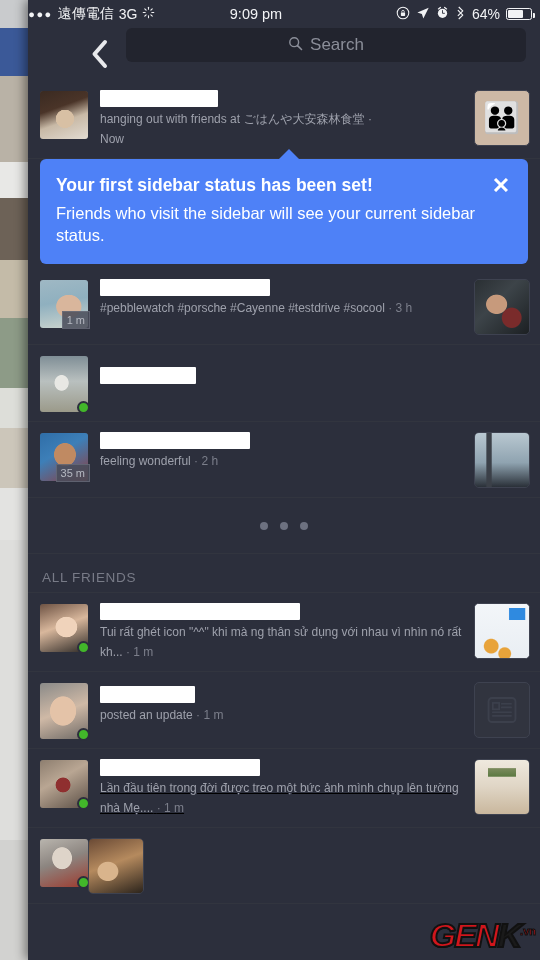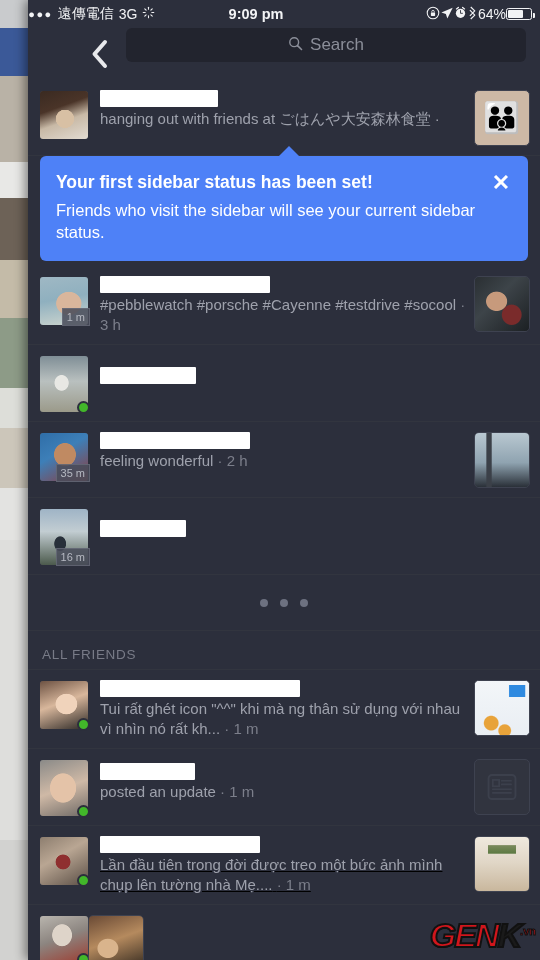--- a/index.html
+++ b/index.html
@@ -38,22 +38,22 @@
   }
 
   
   #statusbar{
     position:absolute; left:-28px; top:0; width:540px; height:28px;
     background:#2c2f3c; color:#f2f3f5;
     display:flex; align-items:center; font-size:14px;
   }
   #sb-left{ position:absolute; left:12px; display:flex; align-items:center; gap:5px; white-space:nowrap;}
   .dots{ letter-spacing:1.5px; font-size:11px; line-height:1; }
-  #sb-center{ position:absolute; left:0; width:512px; text-align:center; font-weight:bold; font-size:14.5px;}
-  #sb-right{ position:absolute; right:8px; display:flex; align-items:center; }
+  #sb-center{ position:absolute; left:0; width:512px; text-align:center; font-weight:normal; font-size:14.5px;}
+  #sb-right{ position:absolute; right:8px; display:flex; align-items:center; gap:6px; }
   .sbicon{ display:inline-block; }
   .batt{ width:26px; height:12px; border:1.4px solid #f2f3f5; border-radius:2.5px; position:relative; }
   .batt i{ position:absolute; left:1px; top:1px; bottom:1px; width:62%; background:#f2f3f5; display:block; border-radius:1px;}
   .batt:after{ content:""; position:absolute; right:-4px; top:3.5px; width:2px; height:5px; background:#f2f3f5; border-radius:0 1px 1px 0;}
 
   
   #navbar{
     position:absolute; left:0; top:28px; width:520px; height:52px;
     background:#2c2f3c;
     display:flex; align-items:flex-start;margin-left:44px;
@@ -89,21 +89,21 @@
   .badge-online{
     position:absolute; right:-2px; bottom:-2px;
     width:13px; height:13px; border-radius:50%;
     background:#42b72a; border:2px solid #2c2f3c;
   }
 
   .rtext{ flex:1; padding-left:12px; padding-right:8px; min-width:0; }
   .name-redact{
     height:17px; background:#ffffff; border-radius:1px; margin:1px 0 2px 0;
   }
-  .sub{ color:#9ea1ac; font-size:15px; line-height:20px; word-wrap:break-word; }
+  .sub{ color:#9ea1ac; font-size:12px; line-height:20px; word-wrap:break-word; }
   .sub .ts{ color:#7c7f8b; }
 
   .thumb{
     width:56px; height:56px; flex:0 0 56px; border-radius:5px;
     border:1px solid #3e4250; overflow:hidden; position:relative; margin-top:1px;
     background:#31343f;
   }
   .thumb .lay{ position:absolute; inset:0; }
 
   
@@ -251,20 +251,21 @@
     <div class="row" style="min-height:66px;">
       <div class="av-wrap">
         <div class="av">
           <span class="lay" style="background:linear-gradient(160deg,#3a2a21 0%,#4a3428 35%,#c8b9a6 60%,#e3dcd2 100%)"></span>
           <span class="lay" style="background:radial-gradient(circle at 52% 58%, #d8c0a4 0 24%, transparent 25%)"></span>
         </div>
       </div>
       <div class="rtext">
         <div class="name-redact" style="width:118px"></div>
         <div class="sub">hanging out with friends at ごはんや大安森林食堂 ·</div>
+        <div class="sub ts">Now</div>
       </div>
       <div class="thumb" style="background:#cdb9a6;">
         <span class="lay" style="display:flex;align-items:center;justify-content:center;font-size:30px;line-height:1;">👪</span>
       </div>
     </div>
 
     <div style="position:relative;height:110px;">
       <div id="tooltip">
         <div id="tt-title">Your first sidebar status has been set!</div>
         <div id="tt-body">Friends who visit the sidebar will see your current sidebar status.</div>
@@ -314,32 +315,20 @@
       <div class="rtext">
         <div class="name-redact" style="width:150px"></div>
         <div class="sub"><span>feeling wonderful</span> <span class="ts">· 2 h</span></div>
       </div>
       <div class="thumb">
         <span class="lay" style="background:linear-gradient(180deg,#b9c8d1 0%,#8fa3b0 55%,#2a3038 100%)"></span>
         <span class="lay" style="background:linear-gradient(90deg,transparent 20%,#3b4048 22%,#3b4048 30%,transparent 32%)"></span>
       </div>
     </div>
 
-    <div class="row" style="min-height:72px;">
-      <div class="av-wrap" style="height:56px;">
-        <div class="av" style="height:56px;">
-          <span class="lay" style="background:linear-gradient(180deg,#9fb4c6 0%,#c2cdd2 40%,#4c5a4c 100%)"></span>
-          <span class="lay" style="background:radial-gradient(ellipse at 42% 62%, #28303a 0 14%, transparent 16%)"></span>
-        </div>
-        <span class="badge-time">16 m</span>
-      </div>
-      <div class="rtext" style="padding-top:12px;">
-        <div class="name-redact" style="width:86px"></div>
-      </div>
-    </div>
 
     <div id="more-row">
       <span class="d"></span>
       <span class="d"></span>
       <span class="d"></span>
     </div>
 
     <div class="sec-hdr">ALL FRIENDS</div>
 
     <div class="row" style="min-height:74px;">

